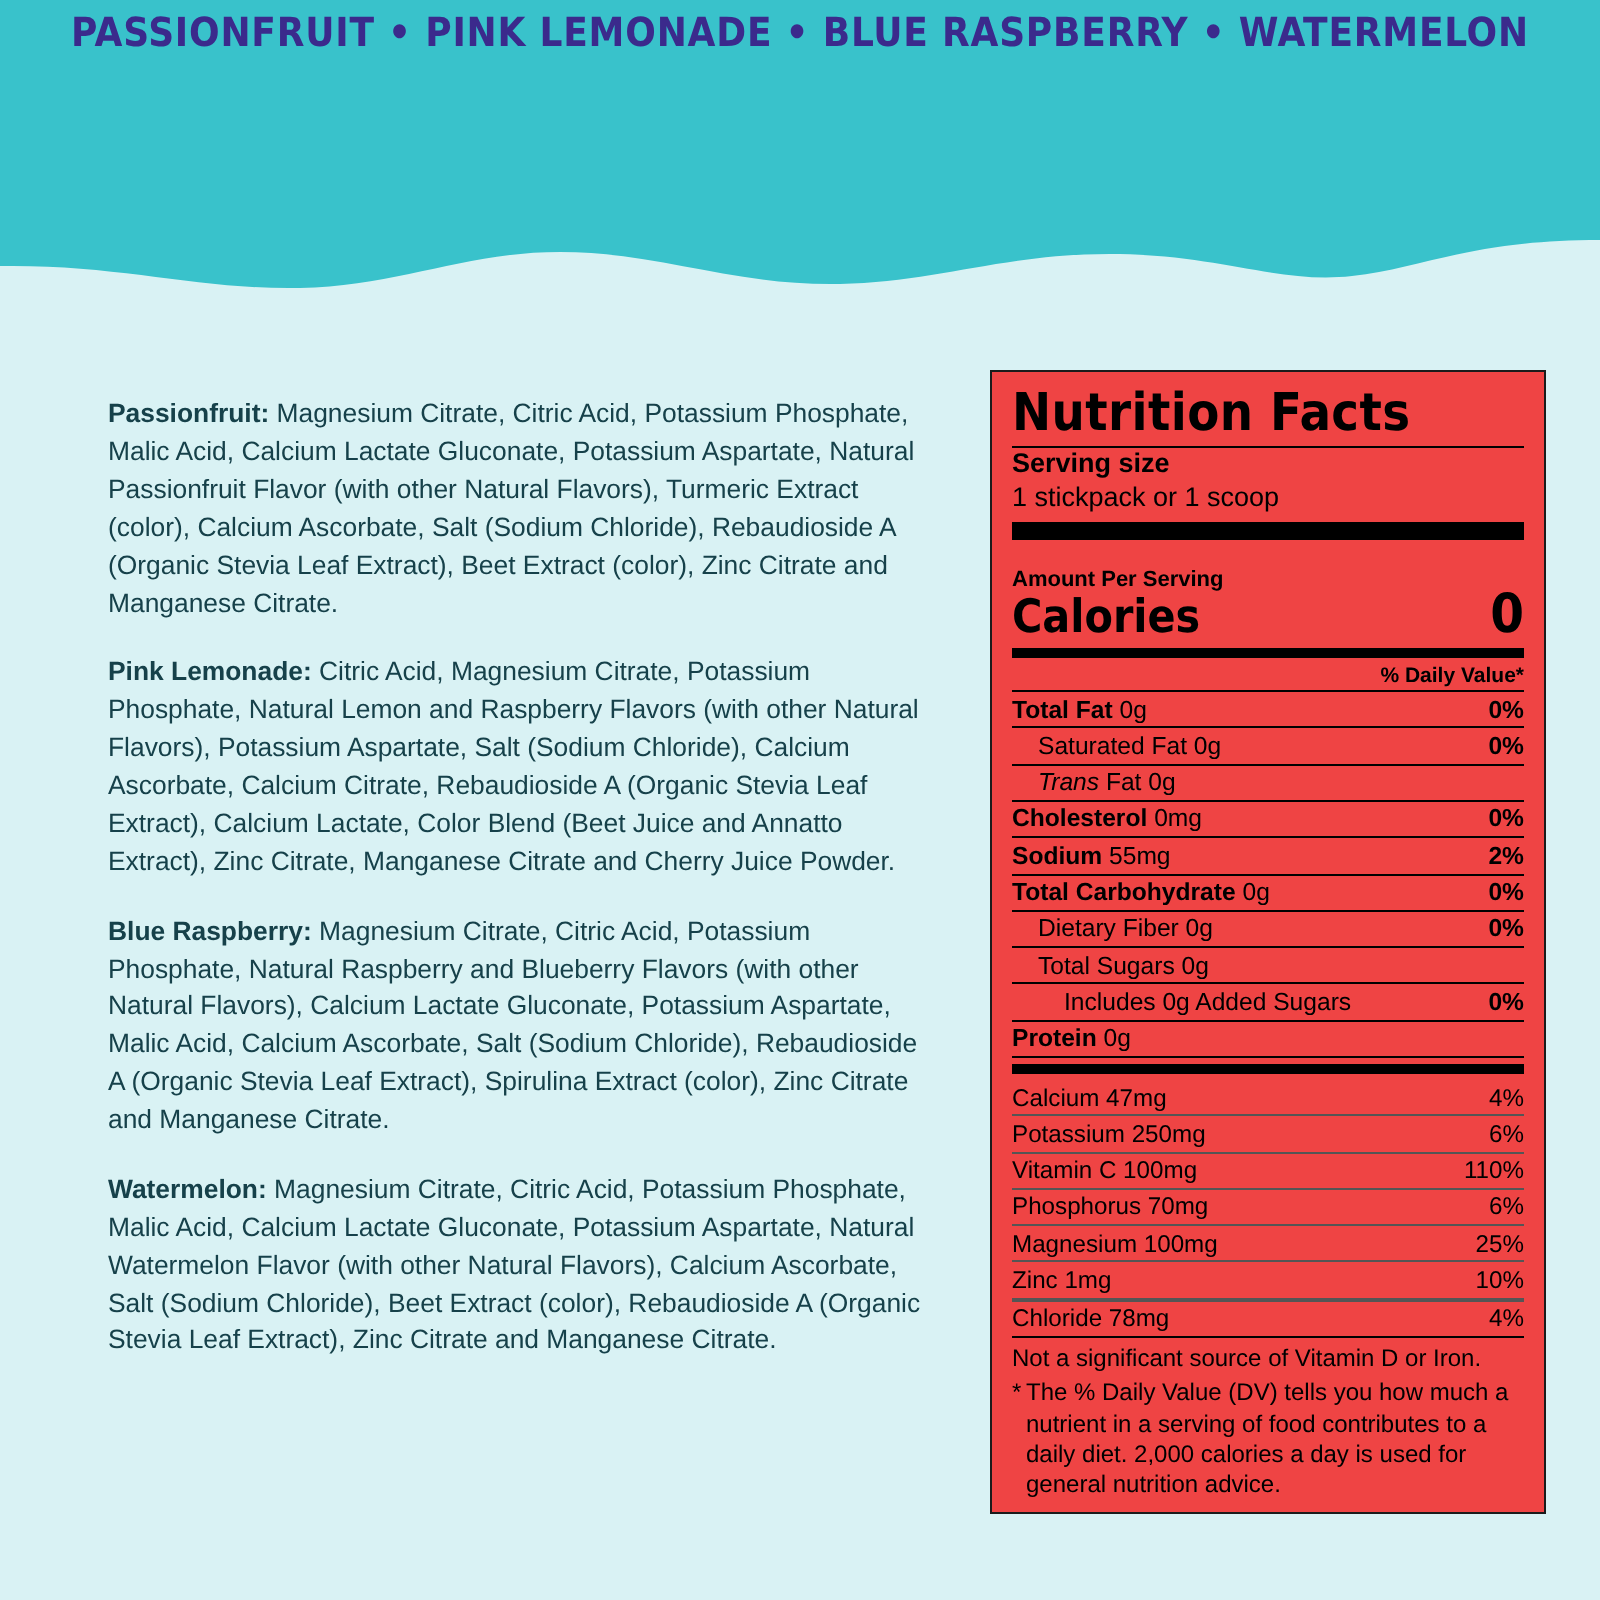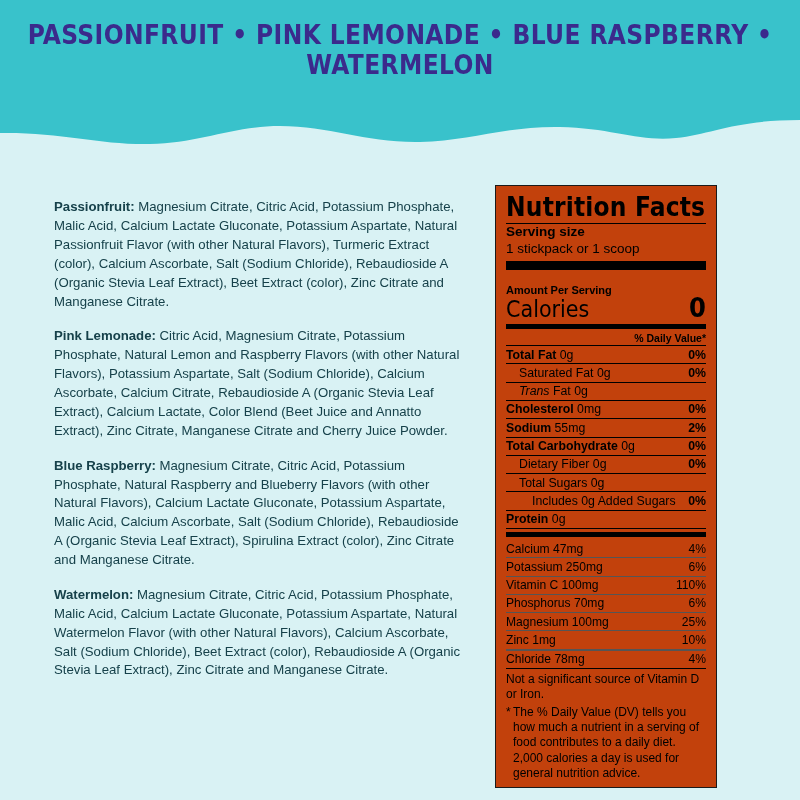--- a/index.html
+++ b/index.html
@@ -38,24 +38,24 @@
   .header-title {
     margin-top: 26px;
     font-family: "DejaVu Sans Condensed", "Liberation Sans Narrow", "Liberation Sans", sans-serif;
     font-weight: bold;
     font-size: 30px;
     letter-spacing: 0.5px;
     color: #3b2a8c;
     text-transform: uppercase;
   }
   .header-sub {
-    margin-top: 20px;
-    font-family: "DejaVu Sans Condensed", "Liberation Sans Narrow", "Liberation Sans", sans-serif;
-    font-weight: bold;
-    font-size: 26px;
+    margin-top: 4px;
+    font-family: "DejaVu Sans Condensed", "Liberation Sans Narrow", "Liberation Sans", sans-serif;
+    font-weight: bold;
+    font-size: 20px;
     letter-spacing: 0.4px;
     color: #3b2a8c;
     text-transform: uppercase;
   }
 
   
   .ingredients {
     position: absolute;
     left: 54px;
     top: 185px;
@@ -71,22 +71,22 @@
   .ing-flavor {
     font-weight: bold;
     color: #16414a;
   }
 
   
   .nfp {
     position: absolute;
     left: 495px;
     top: 185px;
-    width: 222px;
-    background: #c2410c;
+    width: 278px;
+    background: #ef4444;
     border: 1.5px solid #1b1b1b;
     box-sizing: border-box;
     padding: 8px 10px 5px 10px;
     color: #000;
   }
   .nfp-title {
     font-family: "DejaVu Sans Condensed", "Liberation Sans Narrow", "Liberation Sans", sans-serif;
     font-weight: bold;
     font-size: 26px;
     letter-spacing: 0.2px;
@@ -114,21 +114,21 @@
     margin-top: 14px;
   }
   .cal-row {
     display: flex;
     align-items: flex-end;
     justify-content: space-between;
     margin-top: -2px;
   }
   .cal-word {
     font-family: "DejaVu Sans Condensed", "Liberation Sans Narrow", "Liberation Sans", sans-serif;
-    font-weight: normal;
+    font-weight: bold;
     font-size: 23px;
     line-height: 1;
   }
   .cal-val {
     font-family: "DejaVu Sans Condensed", "Liberation Sans Narrow", "Liberation Sans", sans-serif;
     font-weight: bold;
     font-size: 27px;
     line-height: 1;
   }
   .dv-header {

